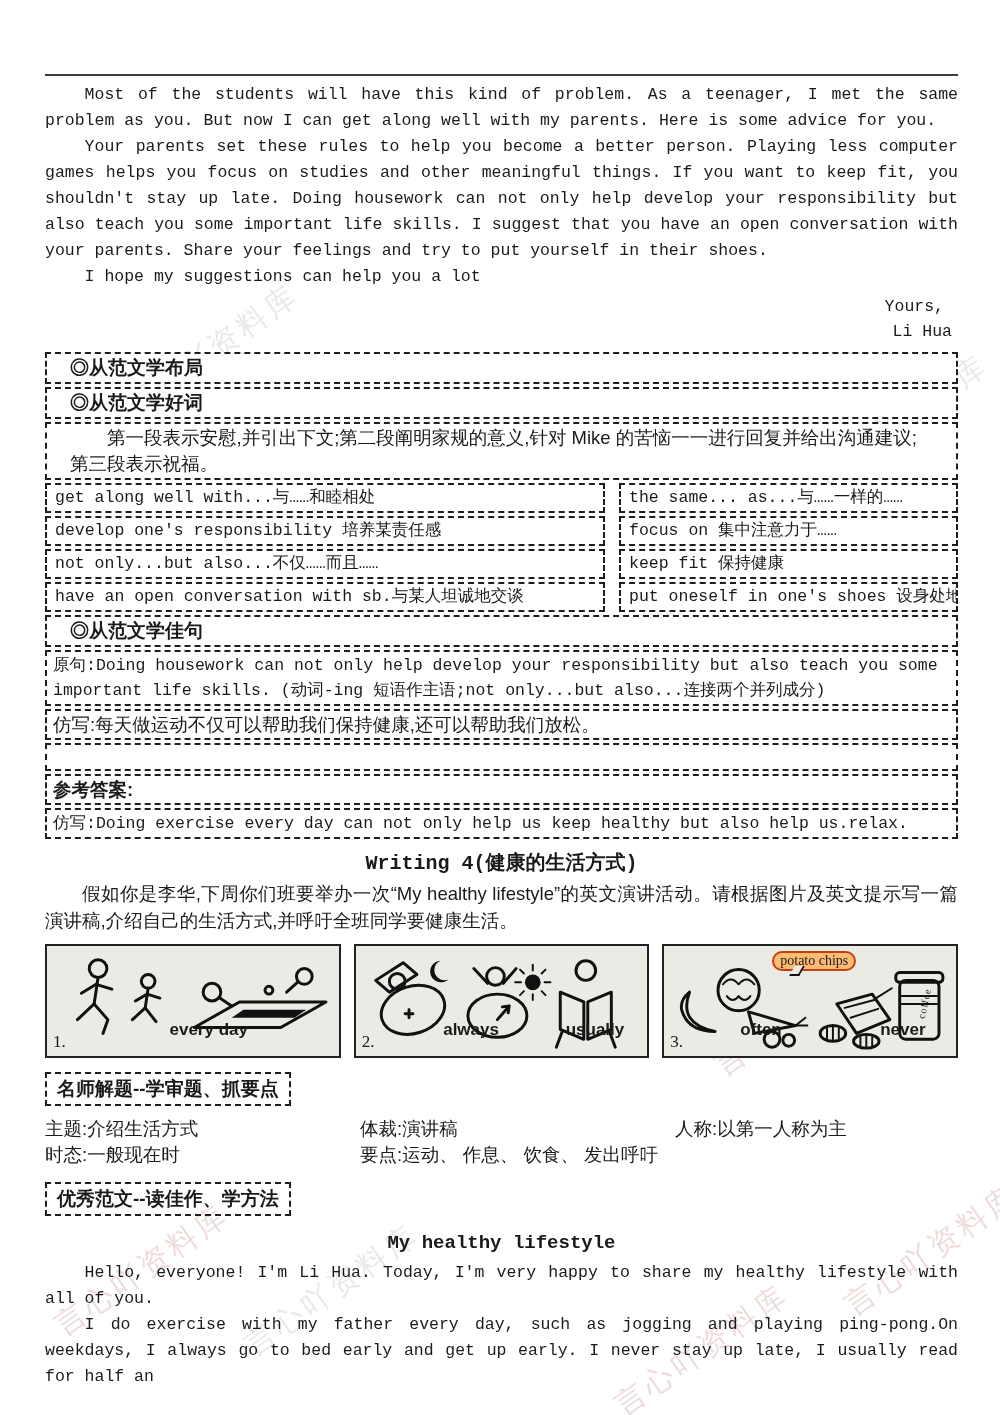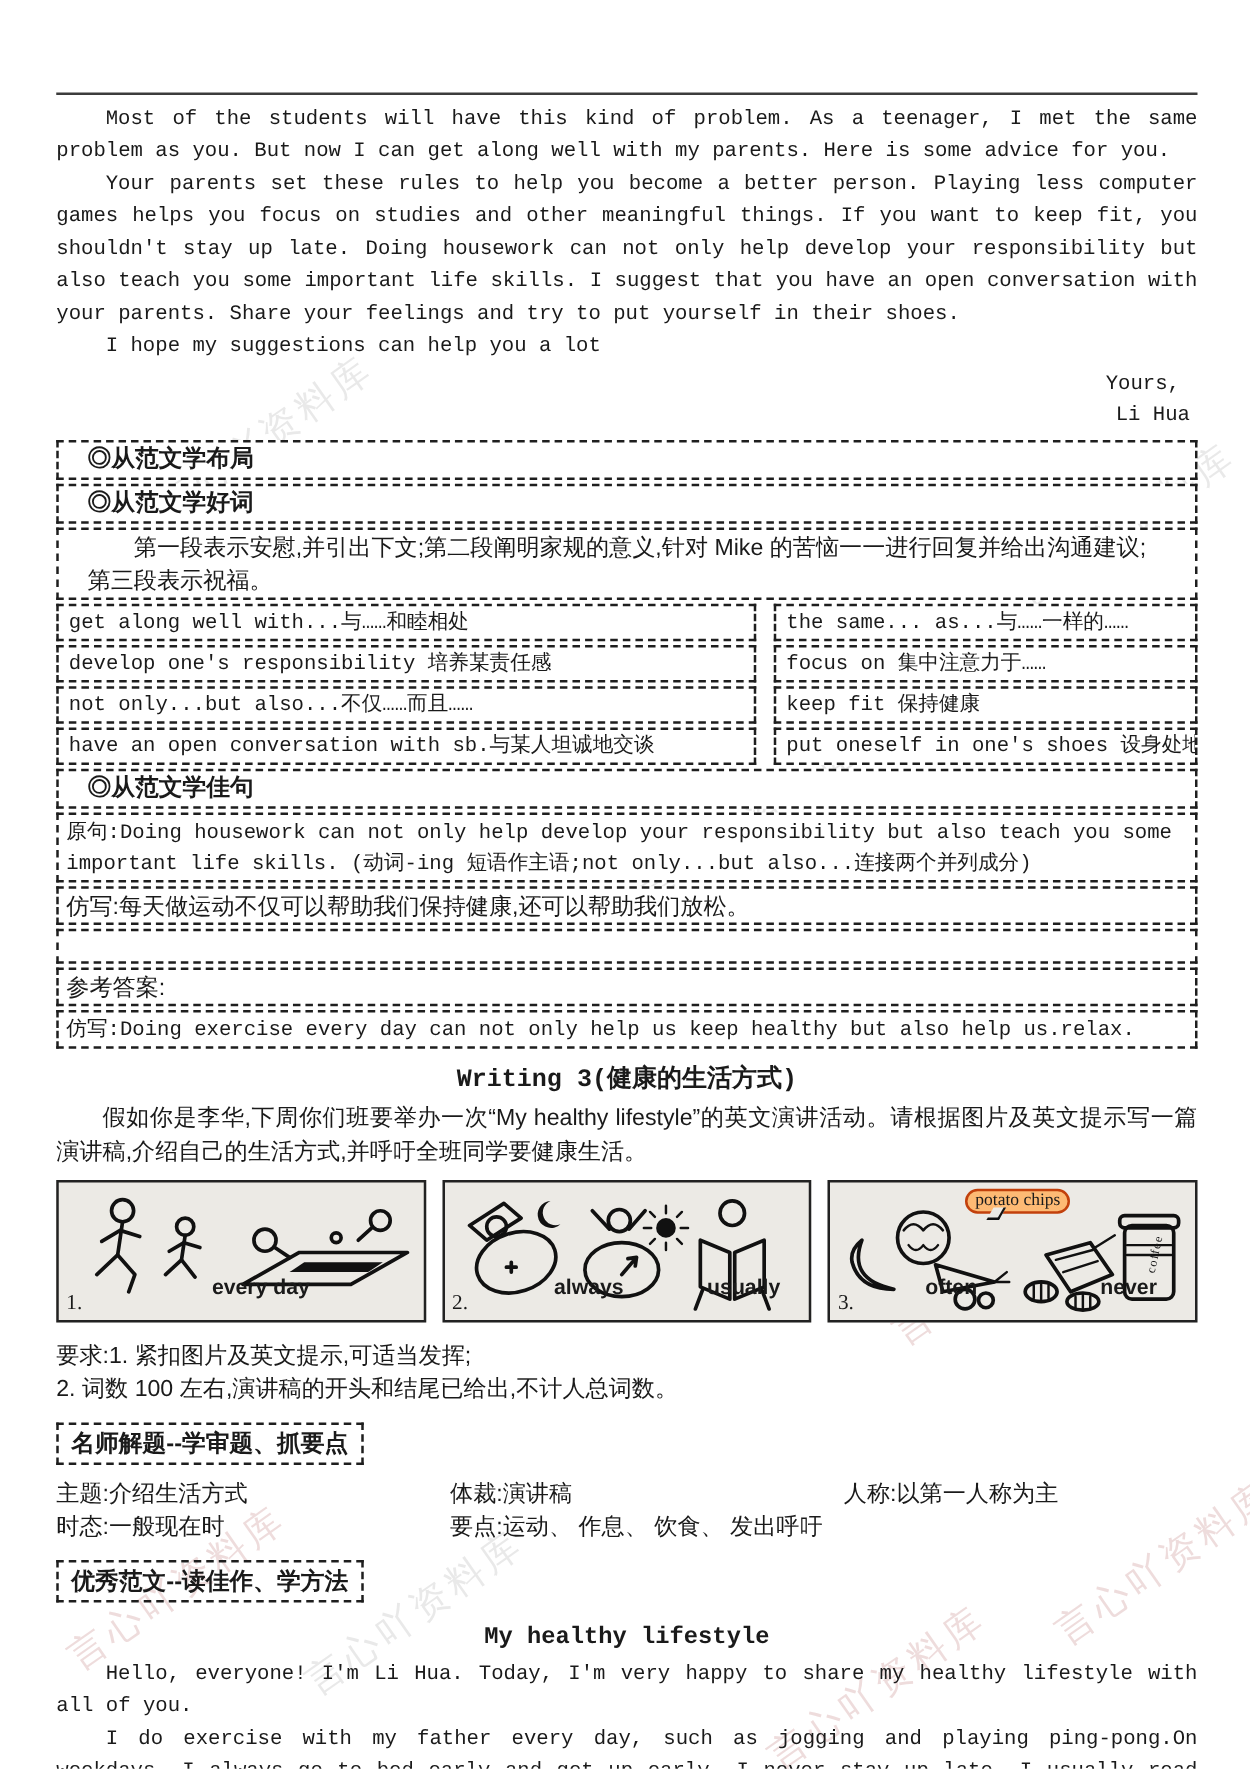--- a/index.html
+++ b/index.html
@@ -116,25 +116,25 @@
       <div class="dash phrase-cell">put oneself in one's shoes 设身处地</div>
     </div>
 
     
     <div class="dash secbox">
       <div class="sectitle">◎从范文学佳句</div>
     </div>
     <div class="dash sent-box">原句:Doing housework can not only help develop your responsibility but also teach you some important life skills. (动词-ing 短语作主语;not only...but also...连接两个并列成分)</div>
     <div class="dash sent-box" style="font-family:'Liberation Sans',sans-serif;font-size:18.5px;">仿写:每天做运动不仅可以帮助我们保持健康,还可以帮助我们放松。</div>
     <div class="dash sent-box empty-box"></div>
-    <div class="dash sent-box" style="font-family:'Liberation Sans',sans-serif;font-size:18.5px;">参考答案:</div>
+    <div class="dash sent-box" style="font-family:'Liberation Sans',sans-serif;font-size:18.5px;font-weight:bold;">参考答案:</div>
     <div class="dash sent-box">仿写:Doing exercise every day can not only help us keep healthy but also help us.relax.</div>
 
     
-    <div class="w3title">Writing 3(健康的生活方式)</div>
+    <div class="w3title">Writing 4(健康的生活方式)</div>
     <p class="prompt">假如你是李华,下周你们班要举办一次“My healthy lifestyle”的英文演讲活动。请根据图片及英文提示写一篇演讲稿,介绍自己的生活方式,并呼吁全班同学要健康生活。</p>
 
     
     <div class="pics">
 
       <div class="picbox">
         <svg viewBox="0 0 297 106">
 
           <circle class="ln" cx="52" cy="20" r="9"></circle>
           <path class="ln" d="M52 29 L48 56"></path>
@@ -213,24 +213,20 @@
         </svg>
         <div class="bubble">potato chips</div>
         <span class="cuptext">coffee</span>
         <span class="picnum">3.</span>
         <span class="piclabel" style="left:26%;">often</span>
         <span class="piclabel" style="left:74%;">never</span>
       </div>
     </div>
 
     
-    <div class="reqs">
-      <p>要求:1. 紧扣图片及英文提示,可适当发挥;</p>
-      <p>2. 词数 100 左右,演讲稿的开头和结尾已给出,不计人总词数。</p>
-    </div>
 
     
     <div class="tagbox">名师解题--学审题、抓要点</div>
     <div class="ana">
       <span>主题:介绍生活方式</span>
       <span>体裁:演讲稿</span>
       <span>人称:以第一人称为主</span>
     </div>
     <div class="ana" style="margin-top:0;">
       <span>时态:一般现在时</span>

